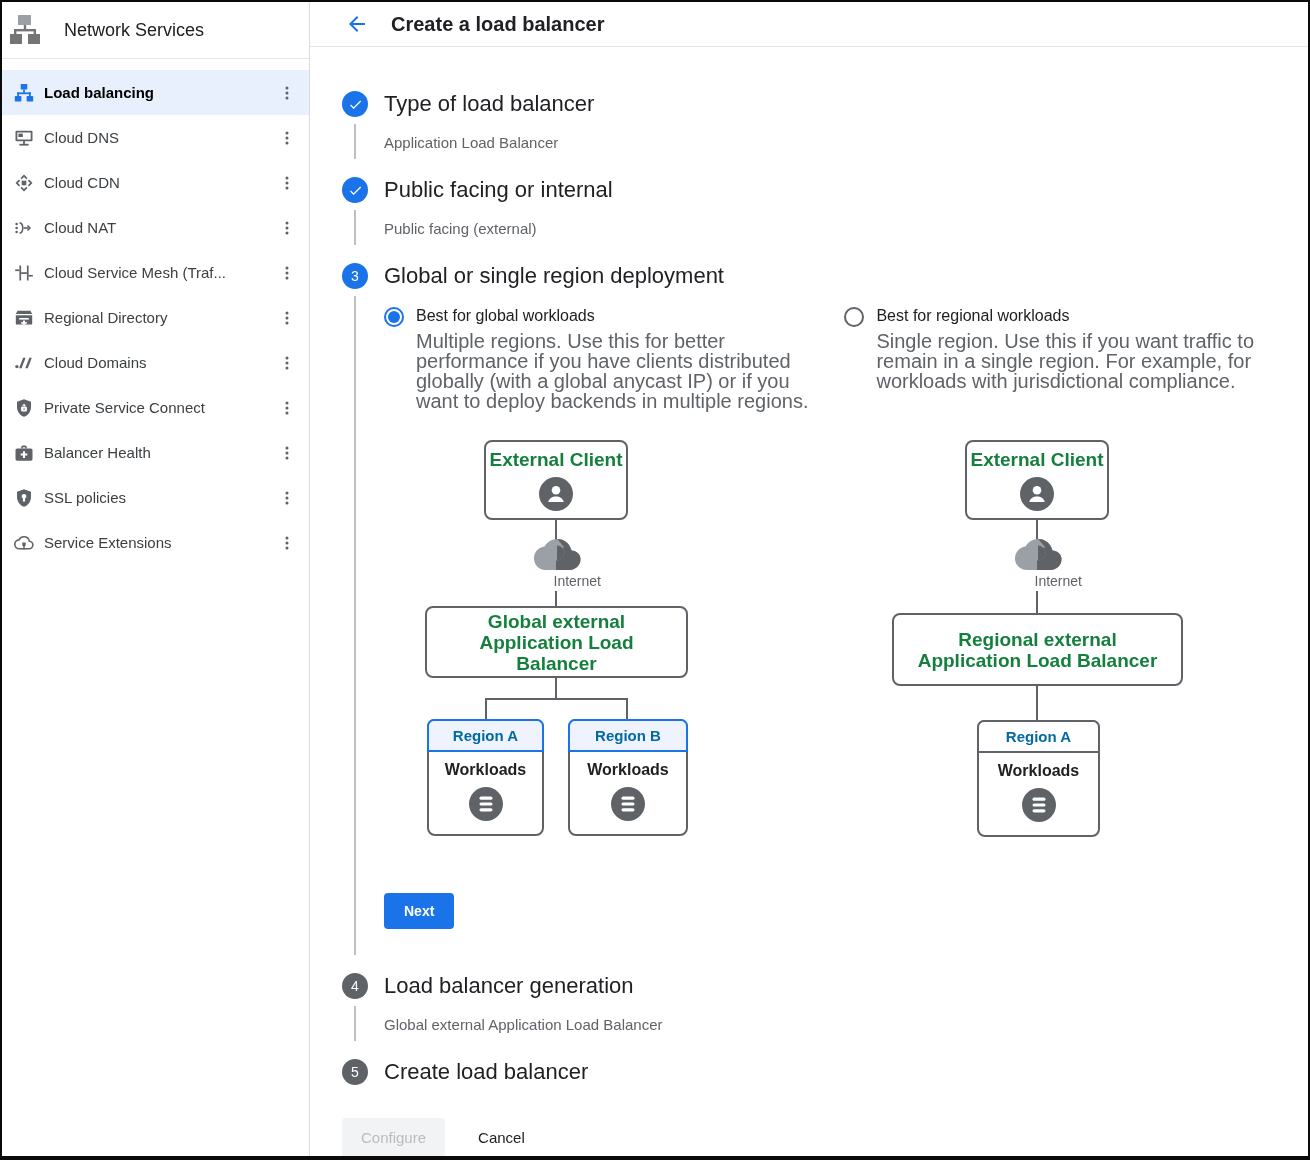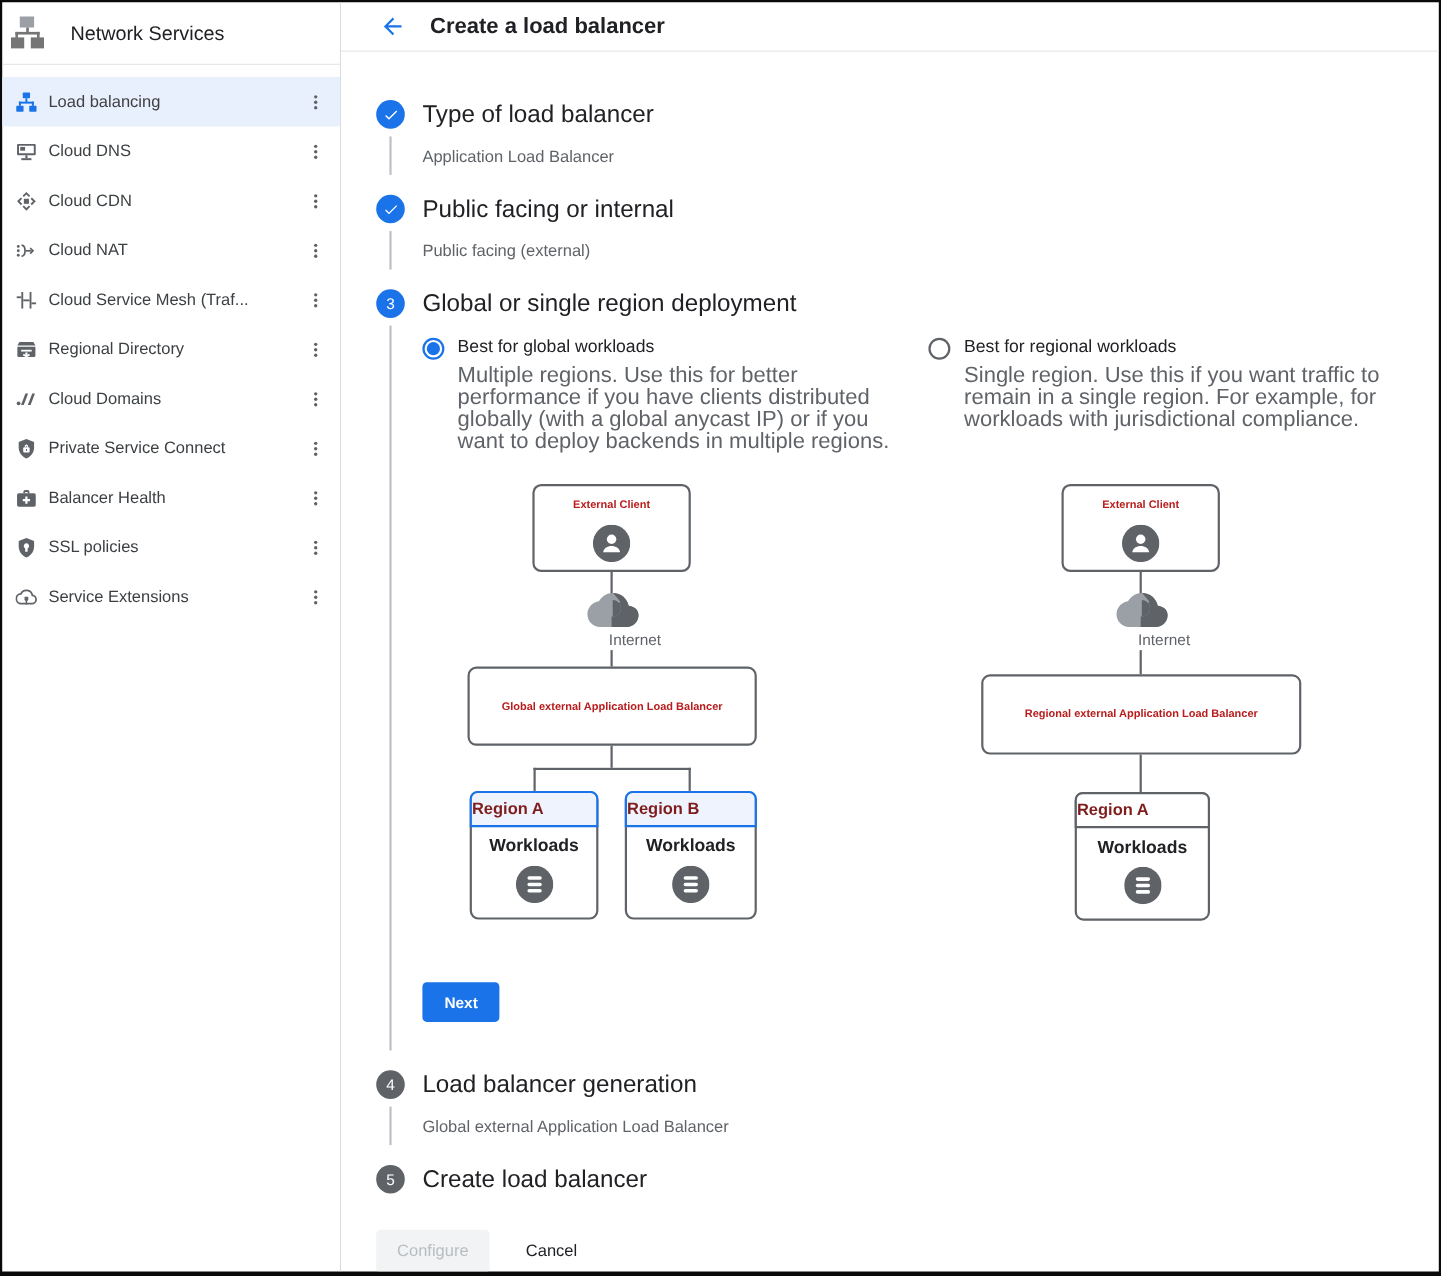--- a/index.html
+++ b/index.html
@@ -15,21 +15,21 @@
   
   .sidebar { width:308px; flex-shrink:0; border-right:1px solid #dadce0; display:flex; flex-direction:column; }
   .sidebar-header { height:57px; flex-shrink:0; display:flex; align-items:center; padding-left:6px; border-bottom:1px solid #e4e6e8; }
   .sidebar-header .app-icon { width:34px; height:32px; margin-right:22px; }
   .app-title { font-size:18px; color:#202124; }
   .nav { padding-top:11px; }
   .nav-item { height:45px; display:flex; align-items:center; padding:0 12px; cursor:pointer; }
   .nav-item .nicon { width:20px; height:20px; margin-right:10px; flex-shrink:0; display:flex; align-items:center; justify-content:center; }
   .nav-item .nlabel { flex:1; font-size:15px; color:#3c4043; white-space:nowrap; overflow:hidden; }
   .nav-item.selected { background:#e8f0fe; }
-  .nav-item.selected .nlabel { color:#404040; }
+  .nav-item.selected .nlabel { color:#000000;font-weight:bold; }
   .menu-dots { width:20px; height:20px; display:flex; align-items:center; justify-content:center; }
 
   
   .main { flex:1; display:flex; flex-direction:column; min-width:0; }
   .topbar { height:45px; flex-shrink:0; display:flex; align-items:center; padding-left:35px; border-bottom:1px solid #e4e6e8; }
   .back-btn { width:24px; height:24px; border:none; background:none; padding:0; cursor:pointer; }
   .page-title { font-size:20px; color:#202124; margin-left:22px; }
   .content { flex:1; padding:44px 24px 0 32px; overflow:hidden; }
 
   
@@ -51,26 +51,26 @@
   .radio.checked::after { content:""; position:absolute; inset:2px; border-radius:50%; background:#1a73e8; }
   .option-text { margin-left:12px; }
   .option-label { font-size:16px; color:#202124; line-height:20px; }
   .option-desc { font-size:20px; color:#5f6368; line-height:20px; margin-top:5px; }
 
   
   .diagram-canvas { position:relative; height:458px; margin-top:22px; }
   .vline { position:absolute; width:2px; background:#5f6368; }
   .hline { position:absolute; height:2px; background:#5f6368; }
   .dbox { position:absolute; background:#fff; border:2px solid #5f6368; border-radius:8px; display:flex; flex-direction:column; align-items:center; justify-content:center; text-align:center; }
-  .dbox .dtitle { font-size:10px; font-weight:bold; color:#b91c1c; line-height:21px; }
+  .dbox .dtitle { font-size:19px; font-weight:bold; color:#15803d; line-height:21px; }
   .client-box .dtitle { margin-bottom:7px; }
   .inet-label { position:absolute; font-size:14px; color:#5f6368; text-align:right; width:90px; }
   .cloud { position:absolute; }
   .region-box { display:block; padding:0; }
-  .region-head { height:33px; line-height:30px; text-align:left; font-size:15px; font-weight:bold; color:#7f1d1d;
+  .region-head { height:33px; line-height:30px; text-align:center; font-size:15px; font-weight:bold; color:#0369a1;
                  border:2px solid #1a73e8; background:#eef3fd; border-radius:7px 7px 0 0; margin:-2px -2px 0 -2px; }
   .region-head.plain { border-color:#5f6368; background:#fff; }
   .region-body { display:flex; flex-direction:column; align-items:center; padding-top:9px; }
   .workloads { font-size:16px; font-weight:bold; color:#202124; margin-bottom:8px; }
 
   .next-btn { margin-top:2px; background:#1a73e8; color:#fff; border:none; border-radius:4px;
               font-family:"Liberation Sans",sans-serif; font-size:14px; font-weight:bold; padding:10px 20px; cursor:pointer;text-align:right; }
   .step3-pad { padding-bottom:44px; }
 
   

